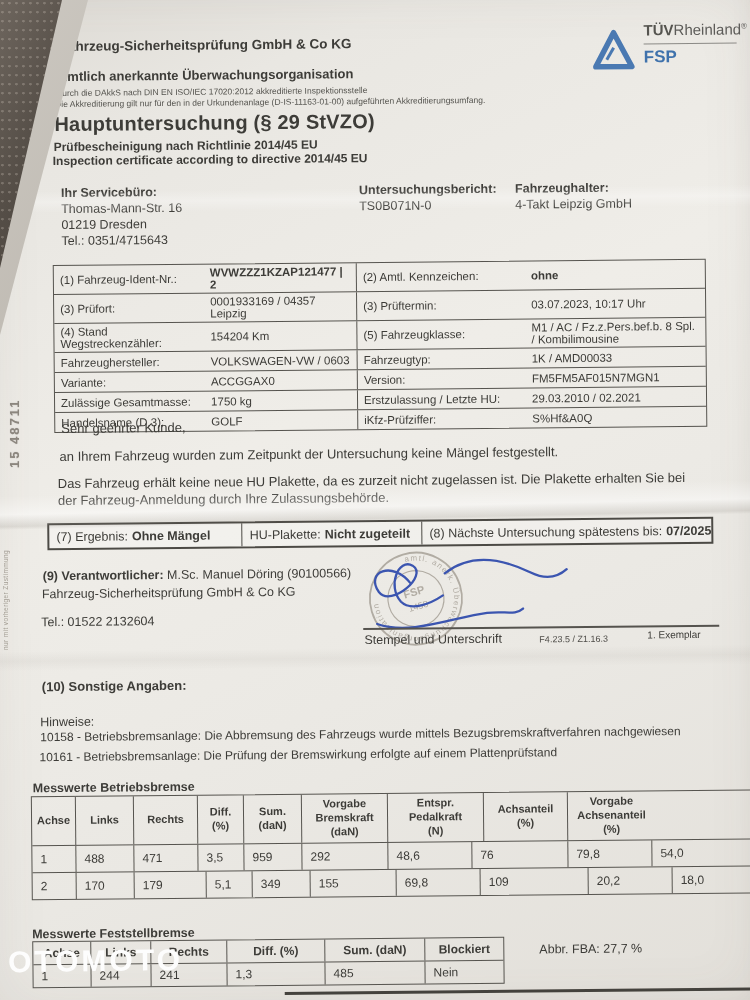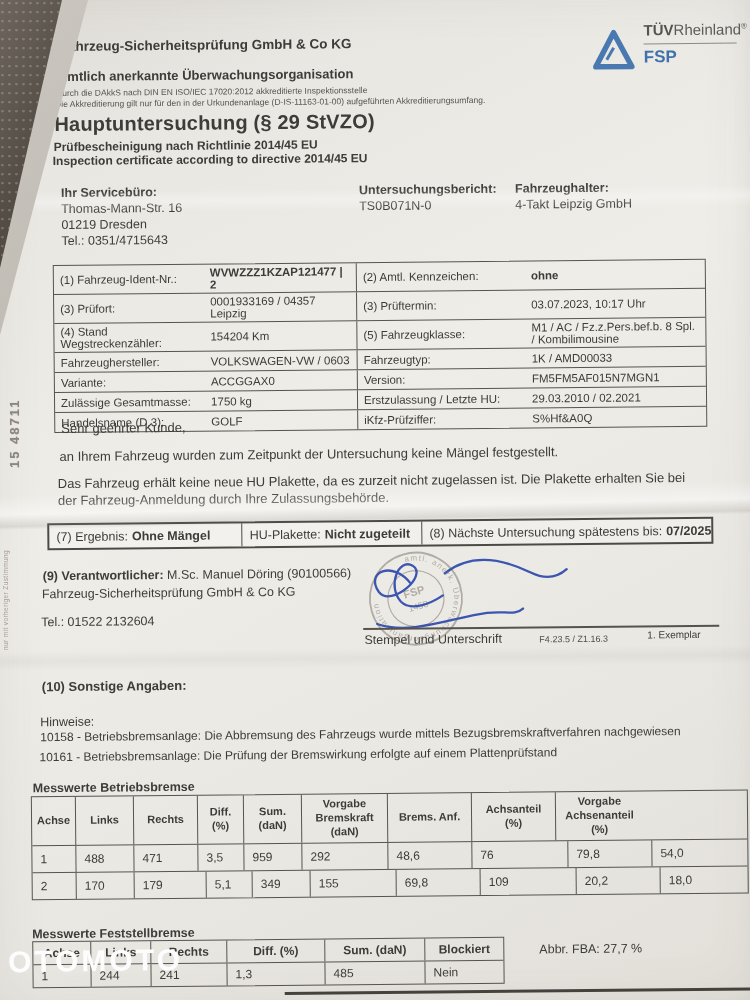--- a/index.html
+++ b/index.html
@@ -281,21 +281,23 @@
           <div class="bt-cell" style="width:44px">Achse</div>
           <div class="bt-cell" style="width:58px">Links</div>
           <div class="bt-cell" style="width:64px">Rechts</div>
           <div class="bt-cell" style="width:46px">Diff.
 (%)</div>
           <div class="bt-cell" style="width:58px">Sum.
 (daN)</div>
           <div class="bt-cell" style="width:86px">Vorgabe
 Bremskraft
 (daN)</div>
-          <div class="bt-cell" style="width:84px">Brems. Anf.</div>
+          <div class="bt-cell" style="width:96px">Entspr.
+Pedalkraft
+(N)</div>
           <div class="bt-cell" style="width:84px">Achsanteil
 (%)</div>
           <div class="bt-cell" style="width:87px">Vorgabe
 Achsenanteil
 (%)</div>
         </div>
         <div class="bt-row bt-data">
           <div class="bt-cell" style="width:44px">1</div>
           <div class="bt-cell" style="width:58px">488</div>
           <div class="bt-cell" style="width:64px">471</div>
@@ -308,21 +310,21 @@
           <div class="bt-cell" style="width:87px">54,0</div>
         </div>
         <div class="bt-row bt-data">
           <div class="bt-cell" style="width:44px">2</div>
           <div class="bt-cell" style="width:58px">170</div>
           <div class="bt-cell" style="width:72px">179</div>
           <div class="bt-cell" style="width:46px">5,1</div>
           <div class="bt-cell" style="width:58px">349</div>
           <div class="bt-cell" style="width:86px">155</div>
           <div class="bt-cell" style="width:84px">69,8</div>
-          <div class="bt-cell" style="width:96px">109</div>
+          <div class="bt-cell" style="width:108px">109</div>
           <div class="bt-cell" style="width:84px">20,2</div>
           <div class="bt-cell" style="width:87px">18,0</div>
         </div>
       </div>
 
       <div class="bt-title2">Messwerte Feststellbremse</div>
       <div class="btable ptable">
         <div class="bt-row bt-head">
           <div class="bt-cell" style="width:58px">Achse</div>
           <div class="bt-cell" style="width:60px">Links</div>

